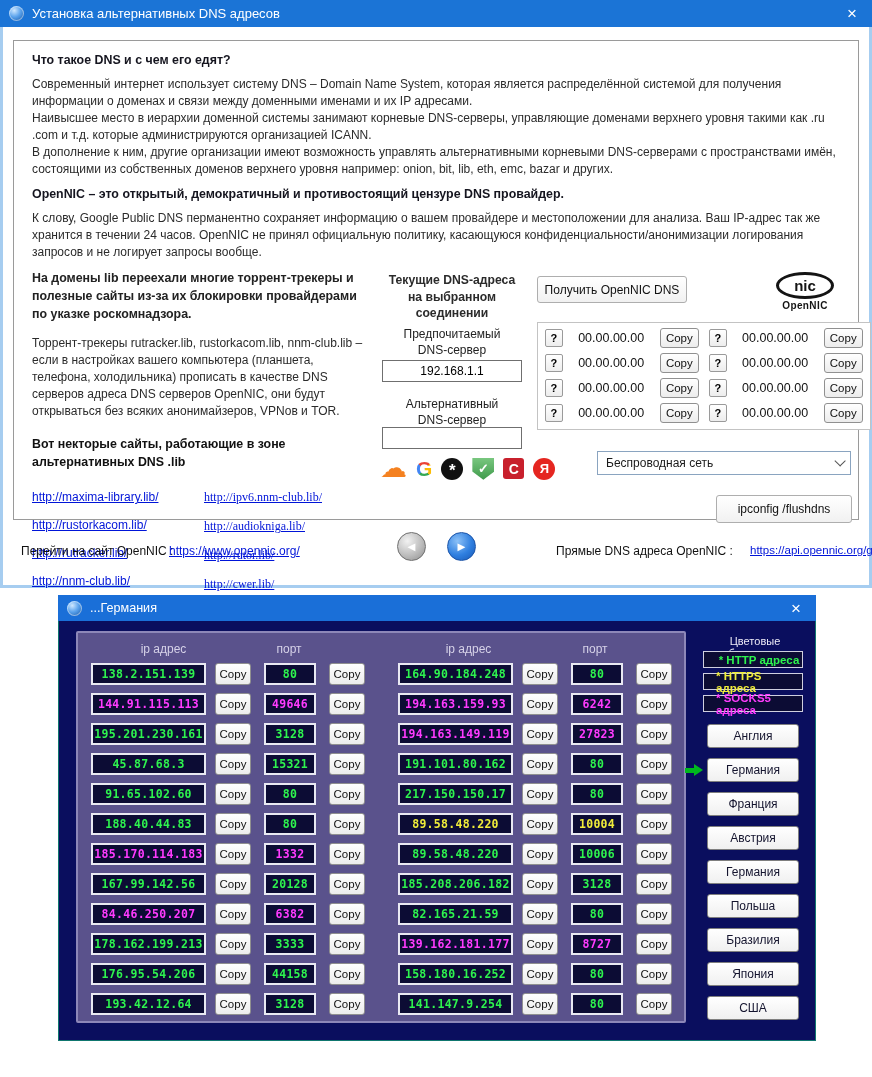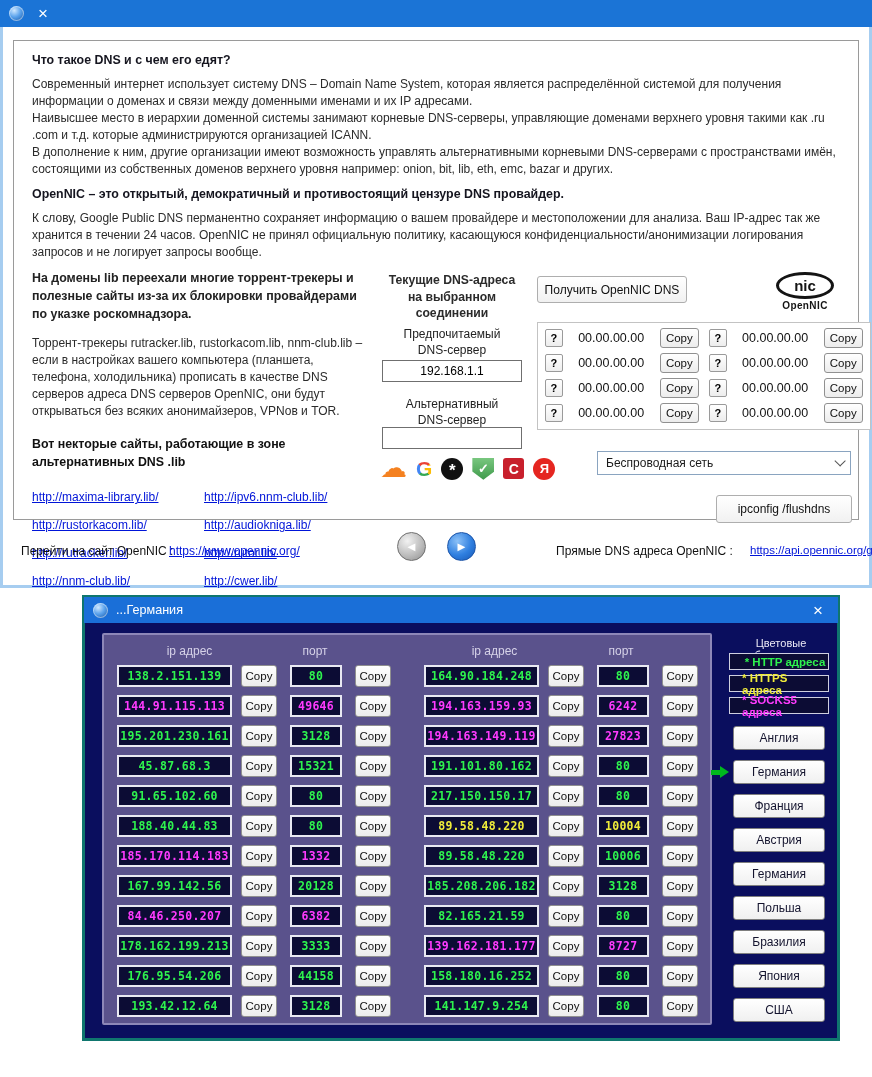--- a/index.html
+++ b/index.html
@@ -23,21 +23,21 @@
   .h-bold { font-size:12.4px; font-weight:bold; color:#15151f; margin-bottom:9px; }
   p.body { line-height:1.42; white-space:pre-line; margin-bottom:9px; }
 
   .two-col { position:relative; height:278px; margin-top:6px; }
   .left-col { position:absolute; left:0; top:0; width:338px; }
   .lc-bold { font-weight:bold; font-size:12.4px; line-height:1.45; color:#222; }
   .lc-para { margin-top:11px; line-height:1.42; }
   .lc-bold2 { margin-top:16px; font-weight:bold; font-size:12.4px; line-height:1.45; color:#111; }
   .links-grid { display:flex; margin-top:18px; }
   .links-colA { width:172px; display:flex; flex-direction:column; }
-  .links-colB { display:flex; flex-direction:column; }
+  .links-colB { display:flex; flex-direction:column;font-family:Liberation Serif, serif; }
   .lib-link { color:#0014d8; text-decoration:underline; font-size:12px; margin-bottom:14px; cursor:pointer; }
 
   .right-col { position:absolute; left:345px; top:0; right:0; height:100%; }
   .cur-label { position:absolute; left:0; top:2px; width:150px; text-align:center;
                font-weight:bold; font-size:12.2px; line-height:1.35; white-space:pre-line; }
   .btn { background:linear-gradient(#ffffff,#f1f1f1); border:1px solid #aeaeae; border-radius:3px;
          font-family:"Liberation Sans",sans-serif; font-size:12px; color:#111; cursor:pointer; }
   .get-btn { position:absolute; left:160px; top:6px; width:150px; height:27px; }
   .opennic-logo { position:absolute; right:2px; top:2px; width:66px; text-align:center; color:#141414; }
   .logo-oval { width:58px; height:27px; border:3px solid #141414; border-radius:50%;
@@ -98,21 +98,21 @@
   .f-label2 { position:absolute; left:553px; top:24px; }
   .f-link2 { position:absolute; left:747px; top:24px; font-size:11.5px; }
   .nav-btn { position:absolute; top:12px; width:29px; height:29px; border-radius:50%;
              display:flex; align-items:center; justify-content:center; color:#fff; font-size:13px;
              border:1px solid #6f6f6f; cursor:pointer; }
   .nav-prev { left:394px; background:radial-gradient(circle at 35% 30%, #f2f2f2, #bdbdbd 55%, #8d8d8d); }
   .nav-next { left:444px; background:radial-gradient(circle at 35% 30%, #8cc1f7, #2f7fe0 55%, #1757b4); border-color:#1c54a8; }
 
   
   .window2 { position:absolute; left:58px; top:595px; width:758px; height:446px;
-             background:#0a0e5e; border:3px solid #0f766e;margin-left:24px; }
+             background:#0a0e5e; border:1px solid #0f766e; }
   .window2 .titlebar { height:26px; background:#1a6fd8; font-size:12.6px; margin:-1px -1px 0 -1px; }
 
   .proxy-panel { position:absolute; left:17px; top:35px; width:610px; height:392px;
                  background:#5a528c; border:2px solid #8d87b8; border-radius:2px; }
   .ph { position:absolute; top:9px; font-size:12px; color:#d6d2e8; }
   .ph1 { left:28px; width:115px; text-align:center; }
   .ph2 { left:185px; width:52px; text-align:center; }
   .ph3 { left:333px; width:115px; text-align:center; }
   .ph4 { left:492px; width:50px; text-align:center; }
 
@@ -143,20 +143,21 @@
   .sel-arrow .tail { width:9px; height:5px; background:#00b81e; }
   .sel-arrow .head { width:0; height:0; border-top:6px solid transparent;
                      border-bottom:6px solid transparent; border-left:9px solid #00b81e; }
 </style>
 </head>
 <body>
 
 <div class="window1">
   <div class="titlebar">
     <span class="app-icon"></span>
+    <span class="tb-title">Установка альтернативных DNS адресов</span>
     <span class="tb-close">×</span>
   </div>
 
   <div class="panel">
     <div class="panel-content">
       <div class="h-bold">Что такое DNS и с чем его едят?</div>
       <p class="body">Современный интернет использует систему DNS – Domain Name System, которая является распределённой системой для получения информации о доменах и связи между доменными именами и их IP адресами.
 Наивысшее место в иерархии доменной системы занимают корневые DNS-серверы, управляющие доменами верхнего уровня такими как .ru .com и т.д. которые администрируются организацией ICANN.
 В дополнение к ним, другие организации имеют возможность управлять альтернативными корневыми DNS-серверами с пространствами имён, состоящими из собственных доменов верхнего уровня например:  onion, bit, lib, eth, emc, bazar и других.</p>
       <div class="h-bold">OpenNIC – это открытый, демократичный и противостоящий цензуре DNS провайдер.</div>

